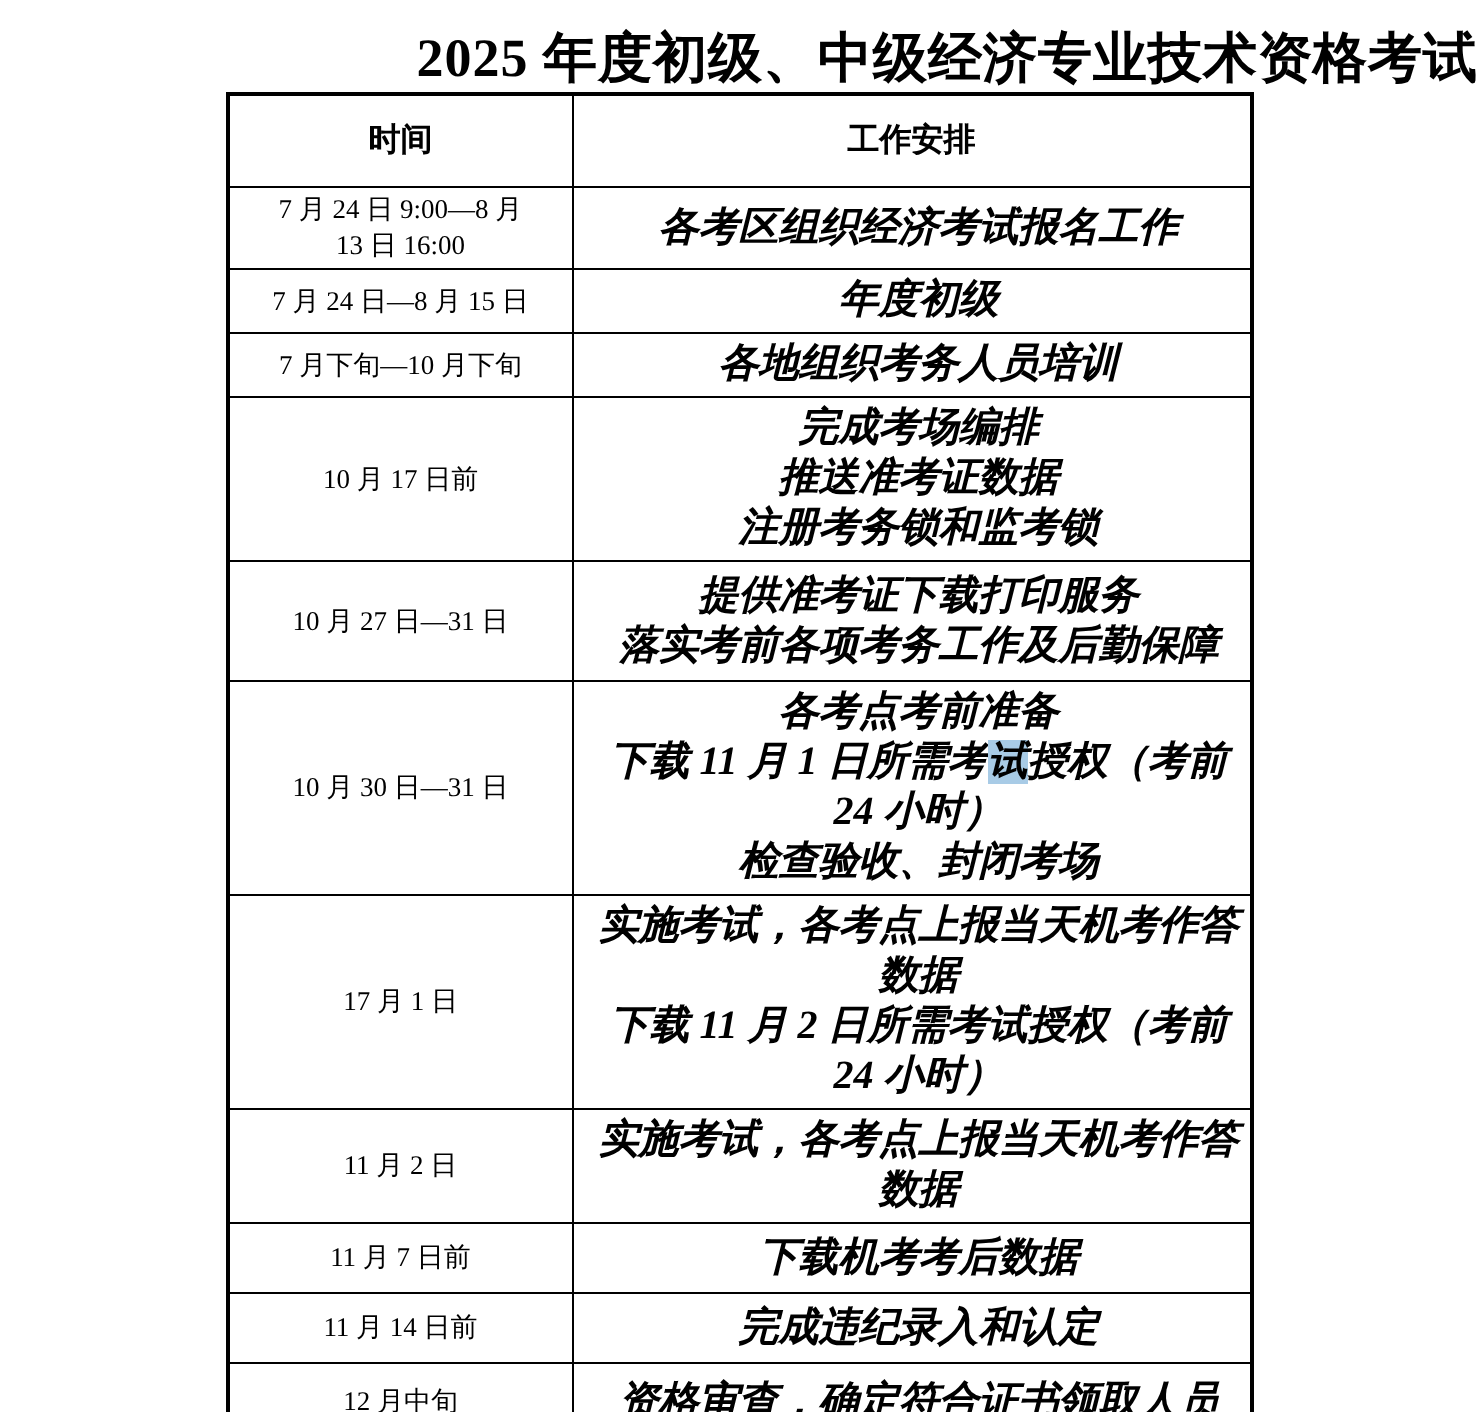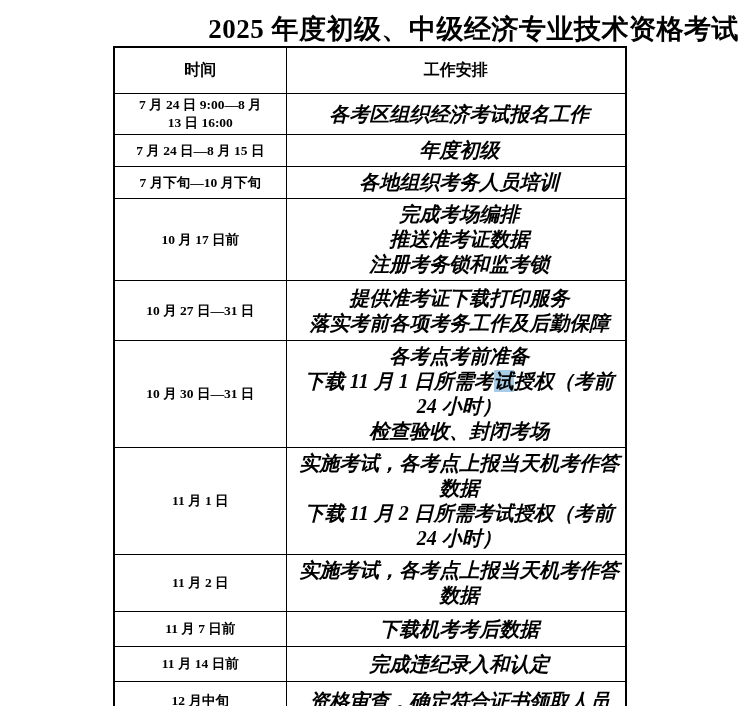--- a/index.html
+++ b/index.html
@@ -49,21 +49,21 @@
   th.col-header {
     font-family: "Liberation Sans", "DejaVu Sans", sans-serif;
     font-weight: bold;
     font-size: 16px;
     height: 43px;
     text-align: center;
   }
   td.time-cell {
     text-align: center;
     font-family: "Liberation Serif", serif;
-    font-weight: bold;
+    font-weight: normal;
     font-size: 13.5px;
     line-height: 1.35;
     padding: 2px 21px;
   }
   td.work-cell {
     font-family: "Liberation Serif", serif;
     font-style: italic;
     font-size: 20px;
     padding: 3px 4px 3px 11px;
     text-align: center;
@@ -137,21 +137,21 @@
       <tr style="height:78px">
         <td class="time-cell">10 月 30 日—31 日</td>
         <td class="work-cell">
           <div class="task-line">各考点考前准备</div>
           <div class="task-line"><span>下载 11 月 1 日所需考</span><span class="hl" style="background: rgb(168, 203, 230);">试</span><span>授权（考前 24 小时）</span></div>
           <div class="task-line">检查验收、封闭考场</div>
         </td>
       </tr>
 
       <tr style="height:56px">
-        <td class="time-cell">11 月 1 日</td>
+        <td class="time-cell">17 月 1 日</td>
         <td class="work-cell">
           <div class="task-line">实施考试，各考点上报当天机考作答数据</div>
           <div class="task-line">下载 11 月 2 日所需考试授权（考前 24 小时）</div>
         </td>
       </tr>
 
       <tr style="height:35px">
         <td class="time-cell">11 月 2 日</td>
         <td class="work-cell">
           <div class="task-line">实施考试，各考点上报当天机考作答数据</div>

